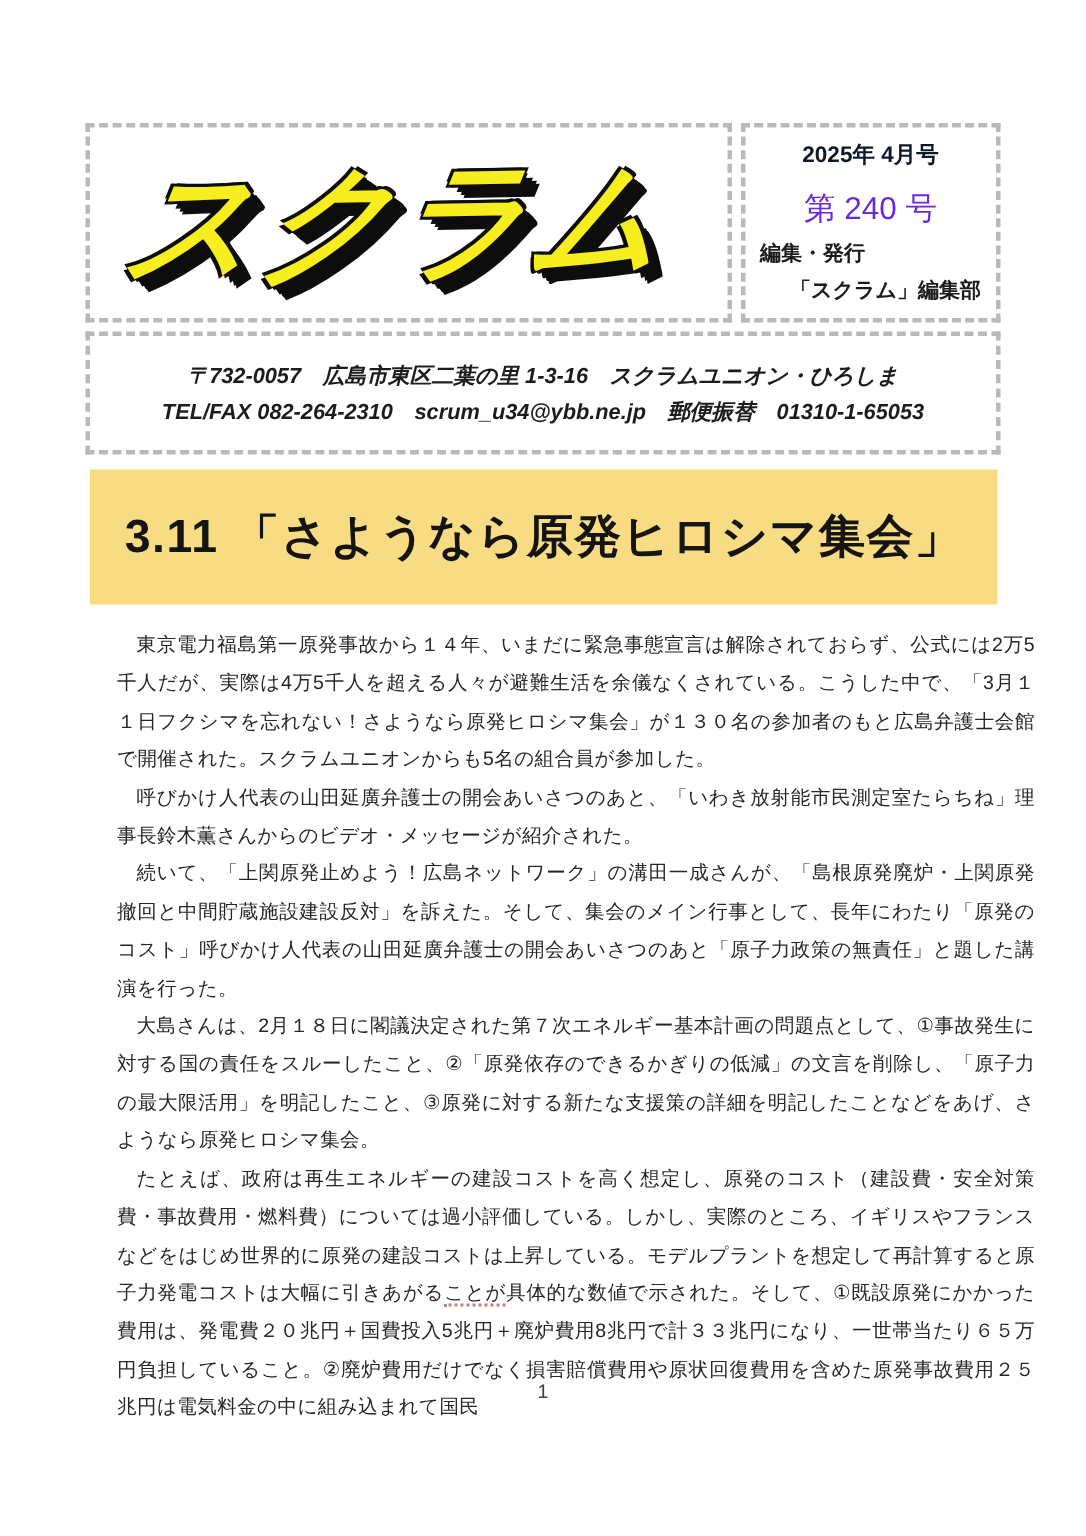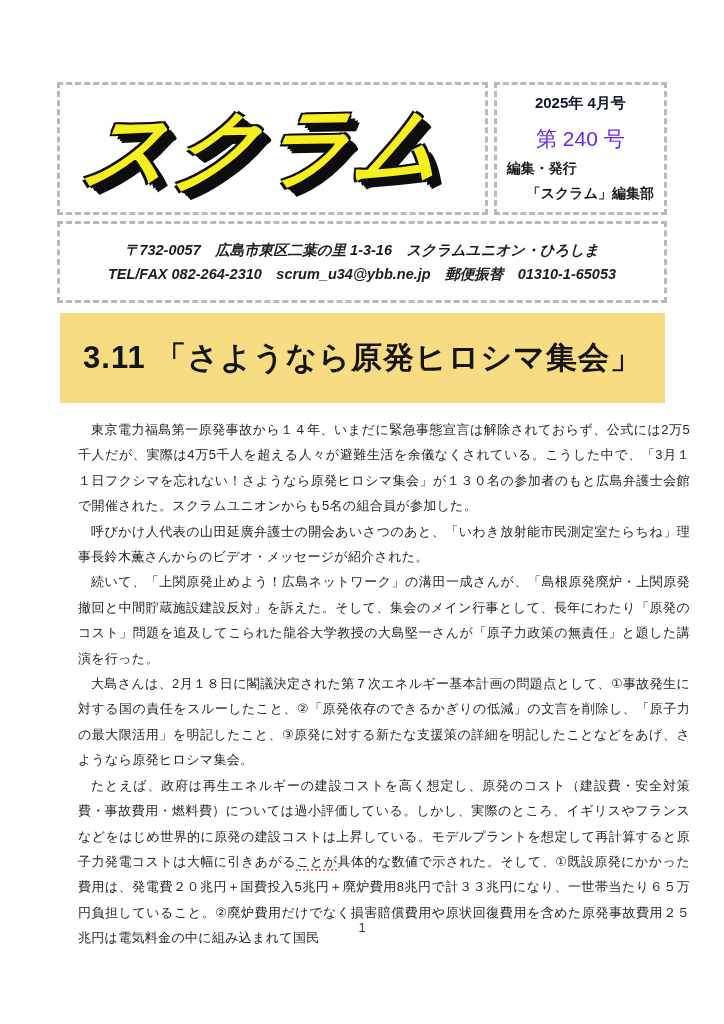--- a/index.html
+++ b/index.html
@@ -190,20 +190,20 @@
     <div class="contact-line">TEL/FAX 082-264-2310　scrum_u34@ybb.ne.jp　郵便振替　01310-1-65053</div>
   </div>
 
   <div class="headline-band">
     <span class="headline">3.11 「さようなら原発ヒロシマ集会」</span>
   </div>
 
   <div class="article">
       <p class="body-p">東京電力福島第一原発事故から１４年、いまだに緊急事態宣言は解除されておらず、公式には2万5千人だが、実際は4万5千人を超える人々が避難生活を余儀なくされている。こうした中で、「3月１１日フクシマを忘れない！さようなら原発ヒロシマ集会」が１３０名の参加者のもと広島弁護士会館で開催された。スクラムユニオンからも5名の組合員が参加した。</p>
       <p class="body-p">呼びかけ人代表の山田延廣弁護士の開会あいさつのあと、「いわき放射能市民測定室たらちね」理事長鈴木薫さんからのビデオ・メッセージが紹介された。</p>
-      <p class="body-p">続いて、「上関原発止めよう！広島ネットワーク」の溝田一成さんが、「島根原発廃炉・上関原発撤回と中間貯蔵施設建設反対」を訴えた。そして、集会のメイン行事として、長年にわたり「原発のコスト」問題を追及してこられた龍谷大学教授の大島堅一さんが「原子力政策の無責任」と題した講演を行った。</p>
+      <p class="body-p">続いて、「上関原発止めよう！広島ネットワーク」の溝田一成さんが、「島根原発廃炉・上関原発撤回と中間貯蔵施設建設反対」を訴えた。そして、集会のメイン行事として、長年にわたり「原発のコスト」呼びかけ人代表の山田延廣弁護士の開会あいさつのあと「原子力政策の無責任」と題した講演を行った。</p>
       <p class="body-p">大島さんは、2月１８日に閣議決定された第７次エネルギー基本計画の問題点として、①事故発生に対する国の責任をスルーしたこと、②「原発依存のできるかぎりの低減」の文言を削除し、「原子力の最大限活用」を明記したこと、③原発に対する新たな支援策の詳細を明記したことなどをあげ、さようなら原発ヒロシマ集会。</p>
       <p class="body-p">たとえば、政府は再生エネルギーの建設コストを高く想定し、原発のコスト（建設費・安全対策費・事故費用・燃料費）については過小評価している。しかし、実際のところ、イギリスやフランスなどをはじめ世界的に原発の建設コストは上昇している。モデルプラントを想定して再計算すると原子力発電コストは大幅に引きあがる<span class="proof-mark">ことが</span>具体的な数値で示された。そして、①既設原発にかかった費用は、発電費２０兆円＋国費投入5兆円＋廃炉費用8兆円で計３３兆円になり、一世帯当たり６５万円負担していること。②廃炉費用だけでなく損害賠償費用や原状回復費用を含めた原発事故費用２５兆円は電気料金の中に組み込まれて国民</p>
     </div>
 
   <div class="page-number">1</div>
 
 </div>
 
 </body></html>

